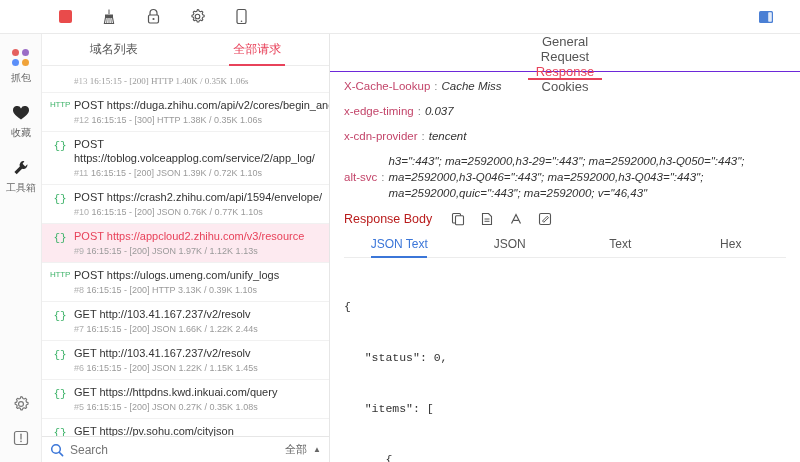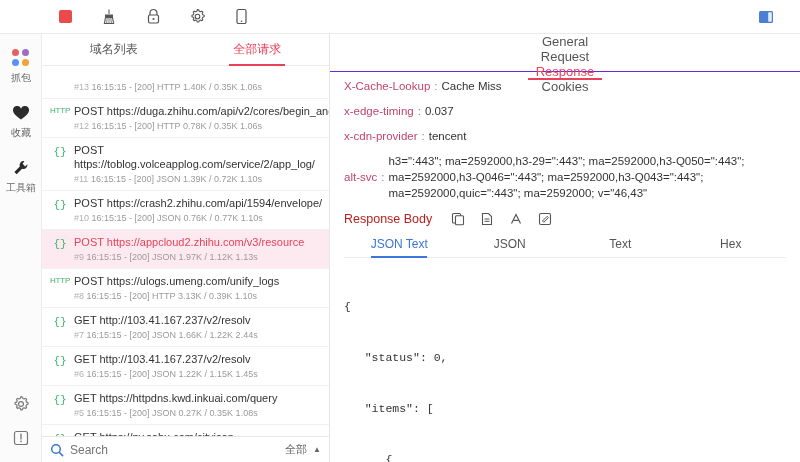--- a/index.html
+++ b/index.html
@@ -131,21 +131,21 @@
   .dtab.active { color: #e8425a; }
   .dtab.active::after {
     content: ""; position: absolute; bottom: -1px; left: 50%; transform: translateX(-50%);
     width: 74px; height: 2px; background: #e8425a;
   }
   .detail-scroll { flex: 1; overflow: hidden; padding: 8px 14px 0 14px; }
 
   .hdr-row { display: flex; margin-bottom: 9px; font-size: 11.5px; line-height: 16px; }
   .hdr-key { color: #c3456a; flex: 0 0 auto; white-space: nowrap; }
   .hdr-colon { color: #888; padding: 0 4px; }
-  .hdr-val { color: #333; min-width: 0; }
+  .hdr-val { color: #333; min-width: 0; font-style: italic; }
   .hdr-val div { white-space: nowrap; }
 
   .resp-body-bar { display: flex; align-items: center; gap: 14px; margin: 10px 0 6px 0; }
   .resp-body-title { font-size: 12.5px; color: #b91c1c; margin-right: 4px; }
   .mini-ico { width: 15px; height: 15px; cursor: pointer; display: flex; align-items: center; justify-content: center; }
 
   .fmt-tabs { display: flex; border-bottom: 1px solid #ececec; margin-bottom: 6px; }
   .ftab {
     flex: 1; text-align: center; padding: 5px 0 6px 0;
     font-size: 12px; color: #555; cursor: pointer; position: relative;
@@ -276,29 +276,29 @@
         <div class="list-tab active">
           <span>全部请求</span>
         </div>
       </div>
 
       <div class="rows">
 
         <div class="row" style="min-height:22px;align-items:center;">
           <span class="badge json"></span>
           <span class="rinfo">
-            <span class="rmeta" style="display:block;margin-top:10px;"><span class="idx">#13</span> <span>16:15:15 - [200]  HTTP 1.40K / 0.35K  1.06s</span></span>
+            <span class="rmeta" style="display:block;margin-top:4px;font-family:Liberation Serif, serif;"><span class="idx">#13</span> <span>16:15:15 - [200]  HTTP 1.40K / 0.35K  1.06s</span></span>
           </span>
         </div>
 
         <div class="row">
           <span class="badge http">HTTP</span>
           <span class="rinfo">
             <span class="rurl">POST https://duga.zhihu.com/api/v2/cores/begin_and</span>
-            <span class="rmeta" style="display:block;"><span class="idx">#12</span> <span>16:15:15 - [200]  HTTP 0.78K / 0.35K  1.06s</span></span>
+            <span class="rmeta" style="display:block;"><span class="idx">#12</span> <span>16:15:15 - [300]  HTTP 1.38K / 0.35K  1.06s</span></span>
           </span>
         </div>
 
         <div class="row" style="min-height:46px;">
           <span class="badge json">{}</span>
           <span class="rinfo">
             <span class="rurl two">POST https://toblog.volceapplog.com/service/2/app_log/</span>
             <span class="rmeta" style="display:block;"><span class="idx">#11</span> <span>16:15:15 - [200]  JSON 1.39K / 0.72K  1.10s</span></span>
           </span>
         </div>

